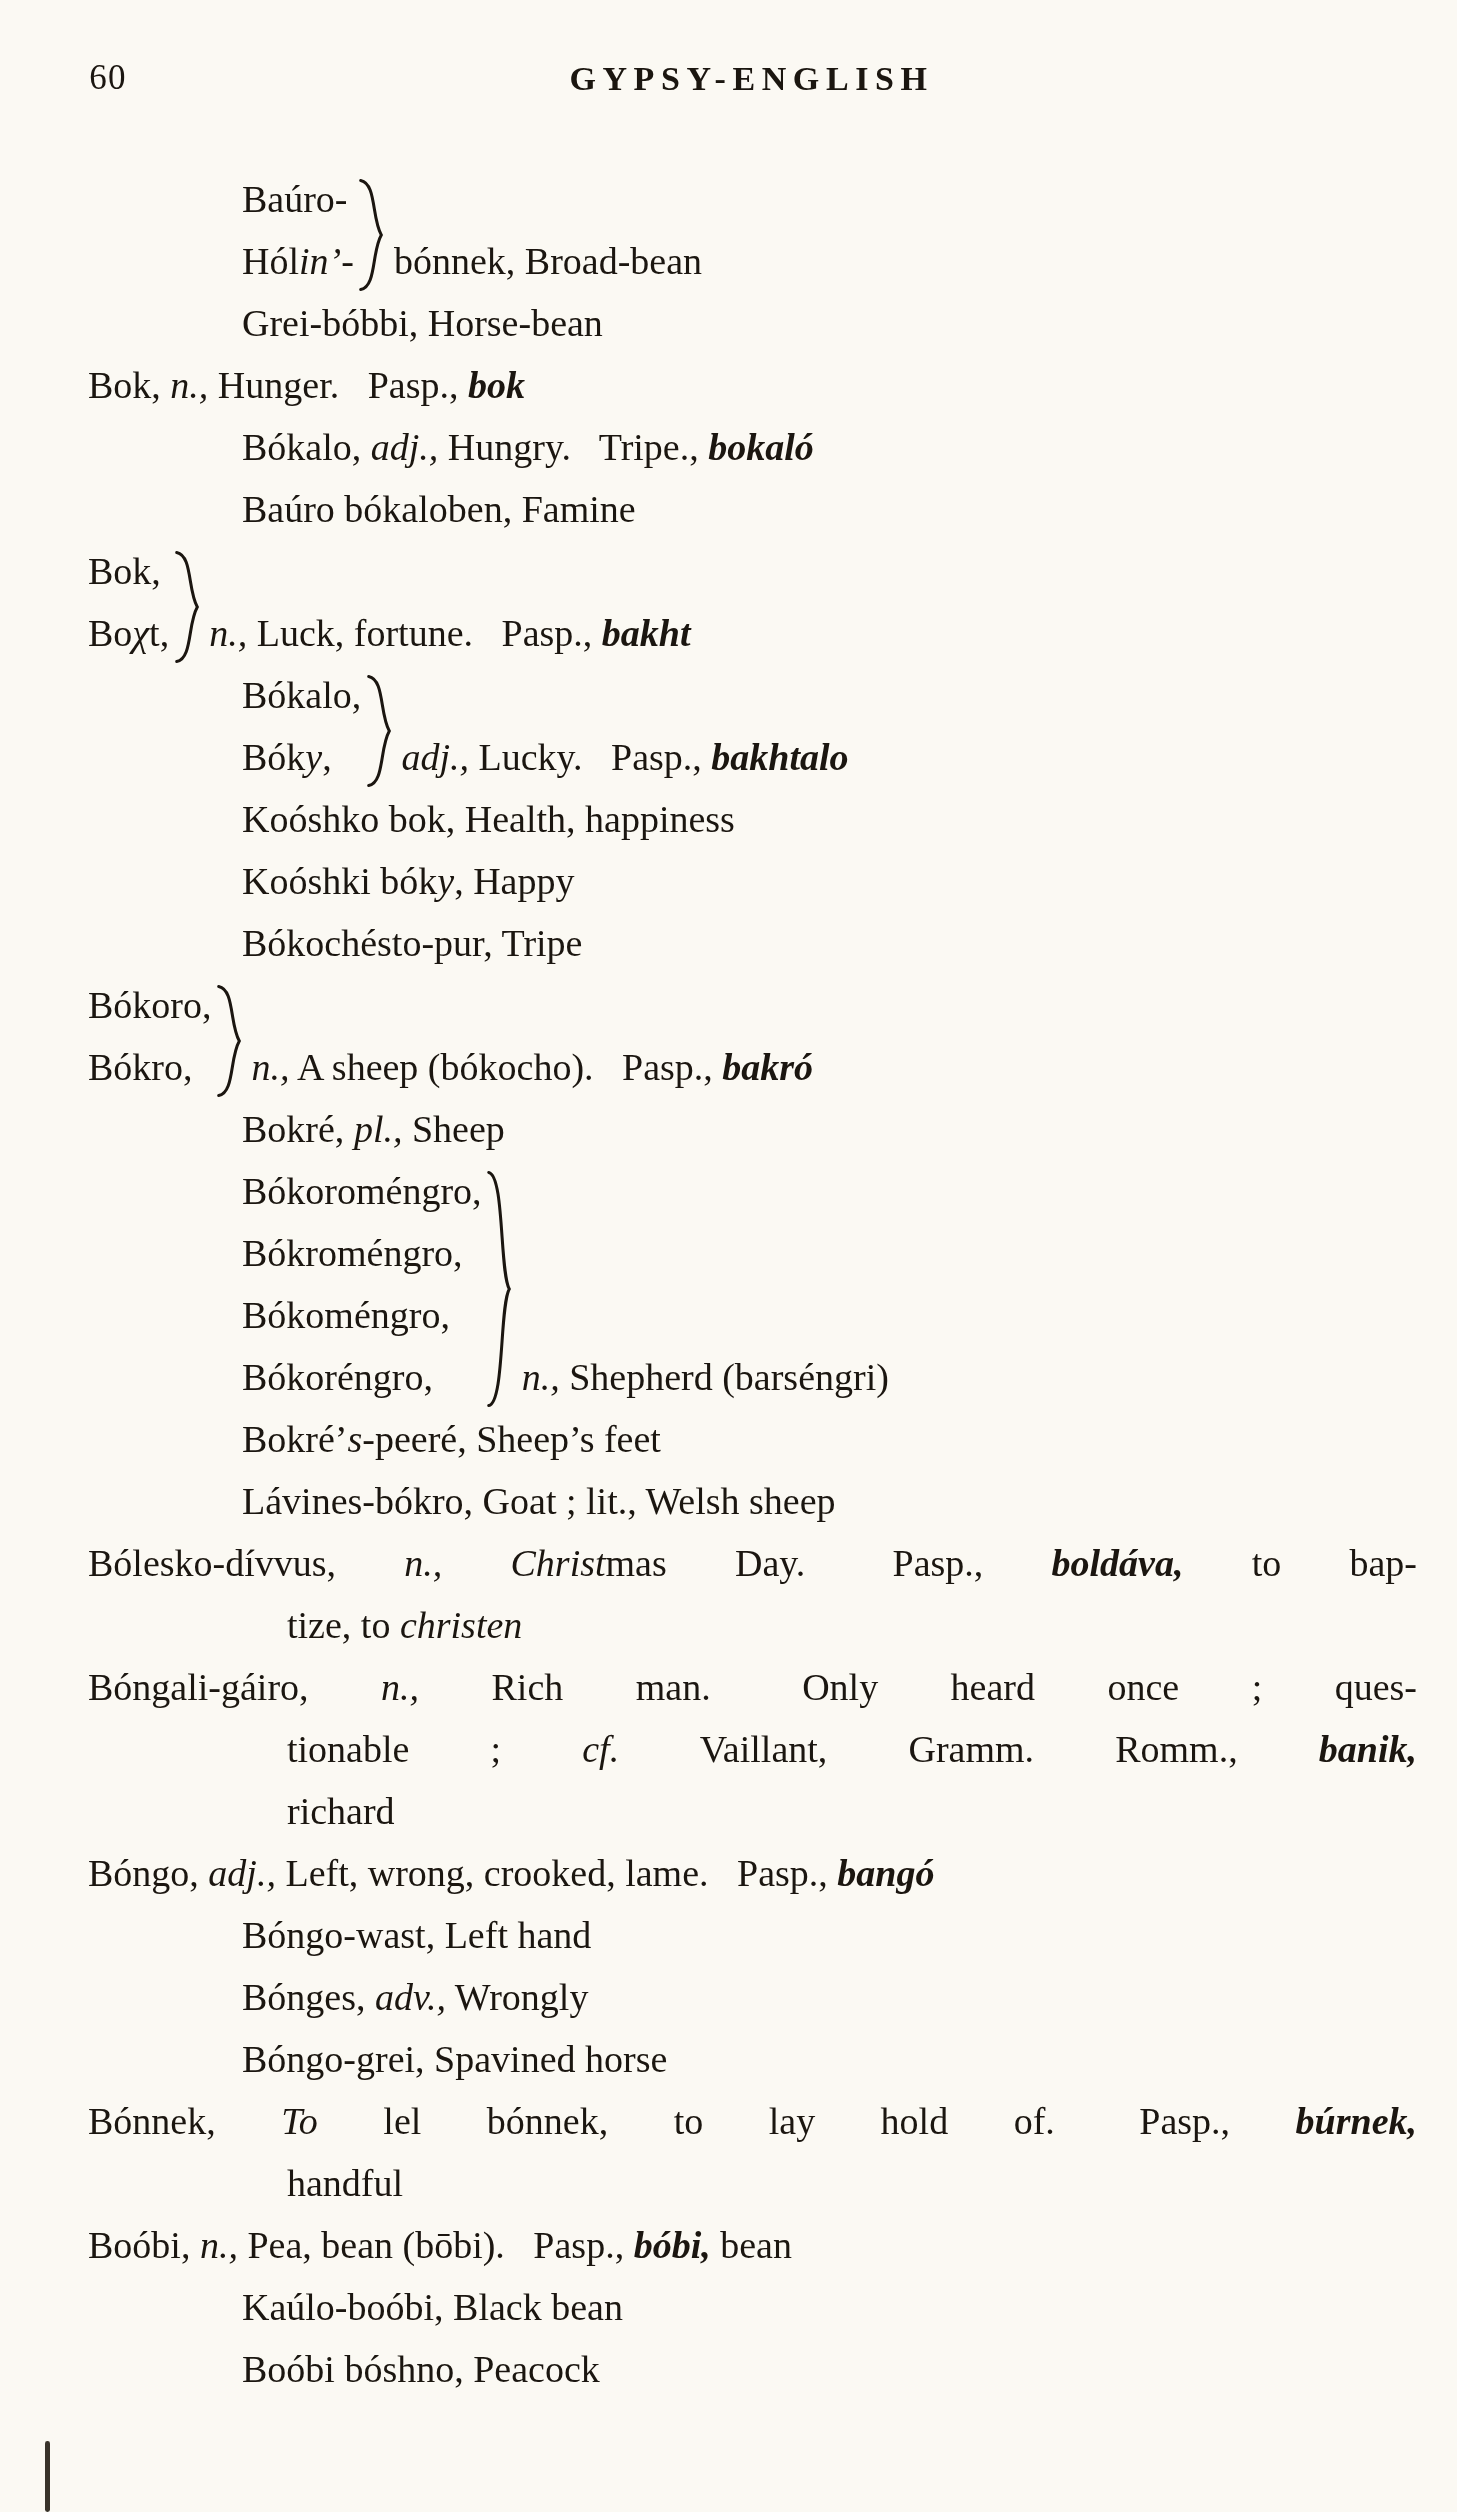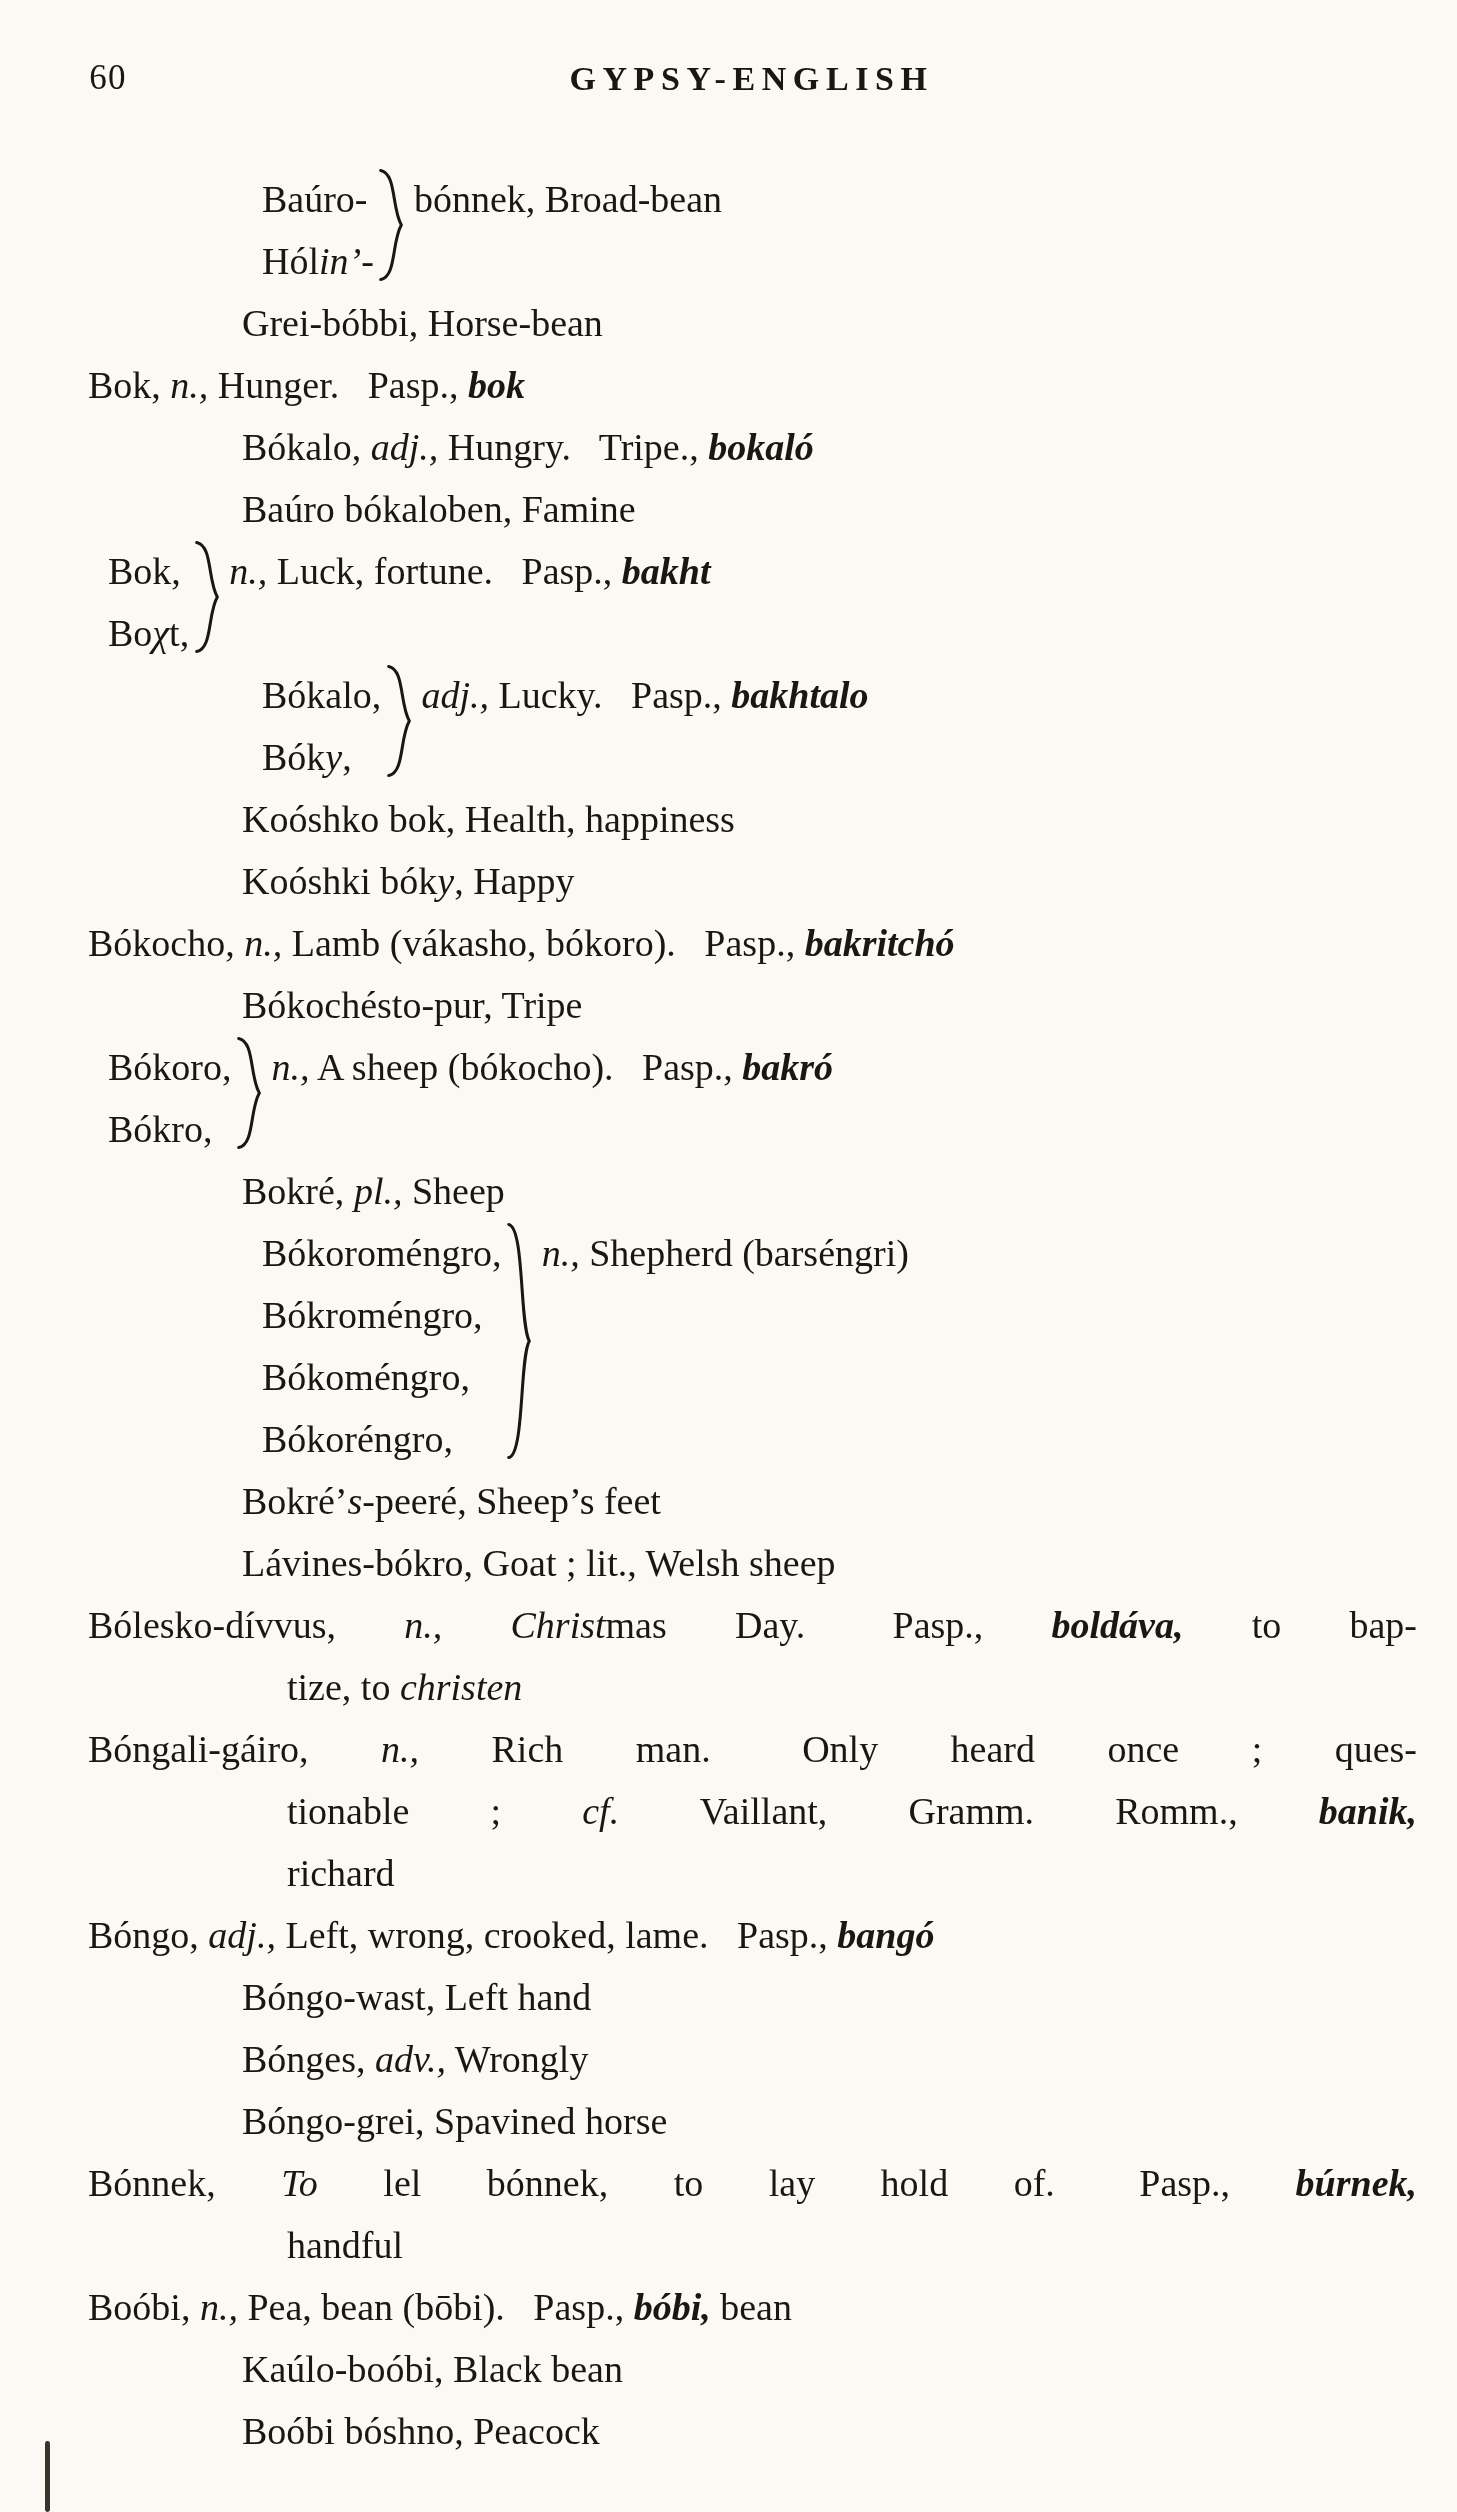--- a/index.html
+++ b/index.html
@@ -30,21 +30,21 @@
     font-size: 38px;
   }
   .line { line-height: 62px; white-space: nowrap; }
   .indent-0 { padding-left: 0; }
   .indent-1 { padding-left: 154px; }
   .indent-2 { padding-left: 199px; }
   .justify { white-space: normal; text-align: justify; height: 62px; overflow: hidden; }
   .justify::after { content: ""; display: inline-block; width: 100%; }
   .i  { font-style: italic; }
   .bi { font-style: italic; font-weight: bold; }
-  .brace-group { display: flex; align-items: flex-start; margin-left: 20px; }
+  .brace-group { display: flex; align-items: flex-end; }
   .variants { display: flex; flex-direction: column; }
   .brace { display: flex; align-items: center; margin: 0 8.5px 0 3.6px; }
   .brace svg { display: block; }
   .rest { flex: 0 1 auto; }
   .edge-mark {
     position: absolute; left: 45px; bottom: 0;
     width: 5.4px; height: 71px;
     background: #39332a; border-radius: 2.4px;
   }
 </style>
@@ -92,21 +92,20 @@
         </div>
         <span class="brace">
           <svg width="28" height="114" viewBox="0 0 46 188">
             <path d="M6 4 C32 9 24 66 40 94 C24 122 32 179 6 184" fill="none" stroke="#1b1610" stroke-width="5" stroke-linecap="round"></path>
           </svg>
         </span>
         <div class="rest line"><span class="i">adj.,</span><span> Lucky.  Pasp., </span><span class="bi">bakhtalo</span></div>
       </div>
       <div class="line indent-1"><span>Koóshko bok, Health, happiness</span></div>
       <div class="line indent-1"><span>Koóshki bók</span><span class="i">y</span><span>, Happy</span></div>
-      <div class="line indent-0"><span>Bókocho, </span><span class="i">n.,</span><span> Lamb (vákasho, bókoro).  Pasp., </span><span class="bi">bakritchó</span></div>
       <div class="line indent-1"><span>Bókochésto-pur, Tripe</span></div>
       <div class="brace-group indent-0">
         <div class="variants">
           <div class="line"><span>Bókoro,</span></div>
           <div class="line"><span>Bókro,</span></div>
         </div>
         <span class="brace">
           <svg width="28" height="114" viewBox="0 0 46 188">
             <path d="M6 4 C32 9 24 66 40 94 C24 122 32 179 6 184" fill="none" stroke="#1b1610" stroke-width="5" stroke-linecap="round"></path>
           </svg>

